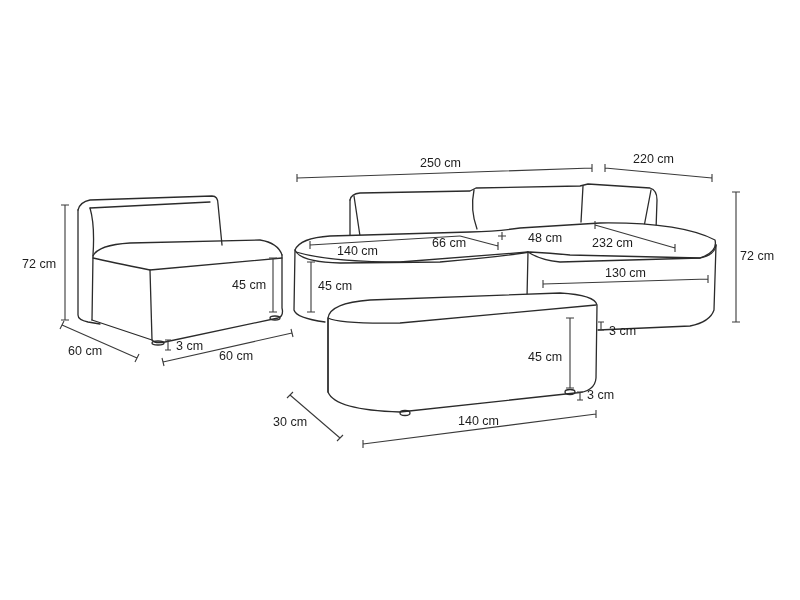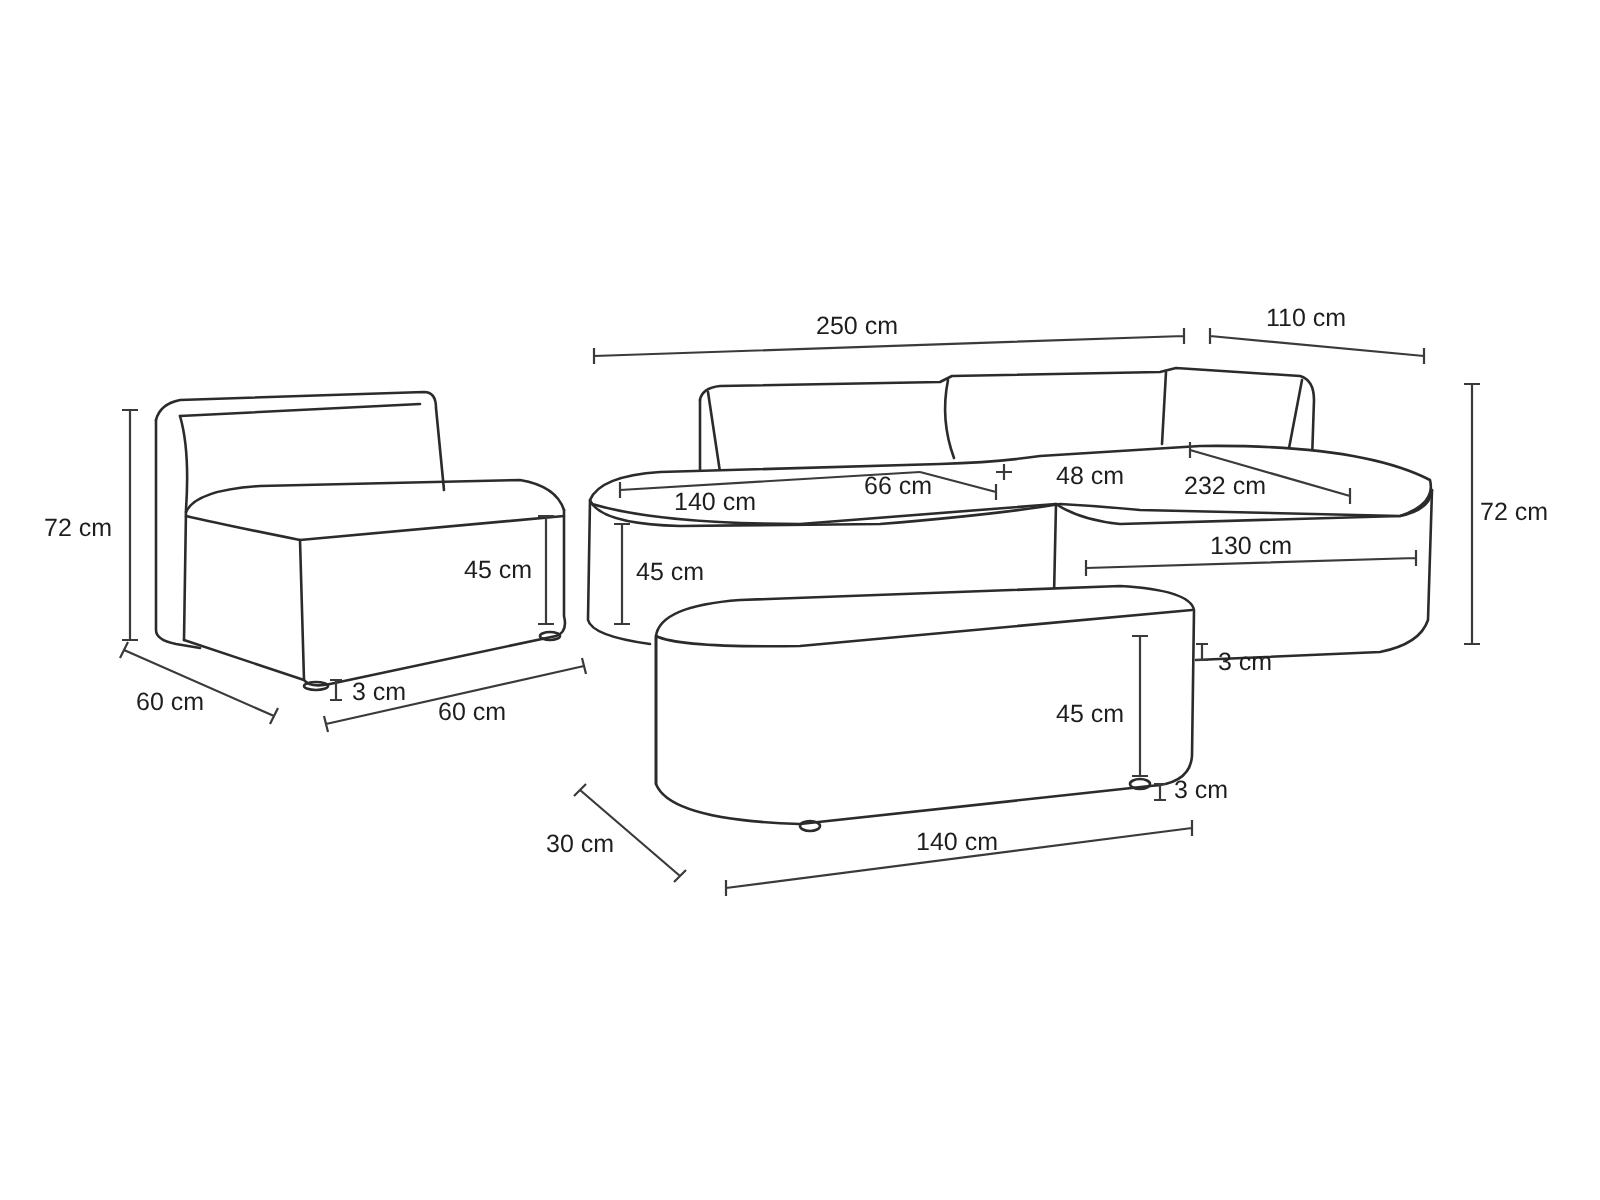--- a/index.html
+++ b/index.html
@@ -113,22 +113,22 @@
     <path class="dim" d="M363,444 L596,414 M363,440 L363,448 M596,410 L596,418"></path>
   </g>
 </svg>
 
 <span class="label" style="left:22px; top:258px;">72 cm</span>
 <span class="label" style="left:68px; top:345px;">60 cm</span>
 <span class="label" style="left:219px; top:350px;">60 cm</span>
 <span class="label" style="left:232px; top:279px;">45 cm</span>
 <span class="label" style="left:176px; top:340px;">3 cm</span>
 
-<span class="label" style="left:408px; top:157px;">250 cm</span>
-<span class="label" style="left:633px; top:153px;">110 cm</span>
+<span class="label" style="left:420px; top:157px;">250 cm</span>
+<span class="label" style="left:633px; top:153px;">220 cm</span>
 <span class="label" style="left:740px; top:250px;">72 cm</span>
 <span class="label" style="left:337px; top:245px;">140 cm</span>
 <span class="label" style="left:432px; top:237px;">66 cm</span>
 <span class="label" style="left:528px; top:232px;">48 cm</span>
 <span class="label" style="left:592px; top:237px;">232 cm</span>
 <span class="label" style="left:605px; top:267px;">130 cm</span>
 <span class="label" style="left:318px; top:280px;">45 cm</span>
 <span class="label" style="left:609px; top:325px;">3 cm</span>
 
 <span class="label" style="left:528px; top:351px;">45 cm</span>

